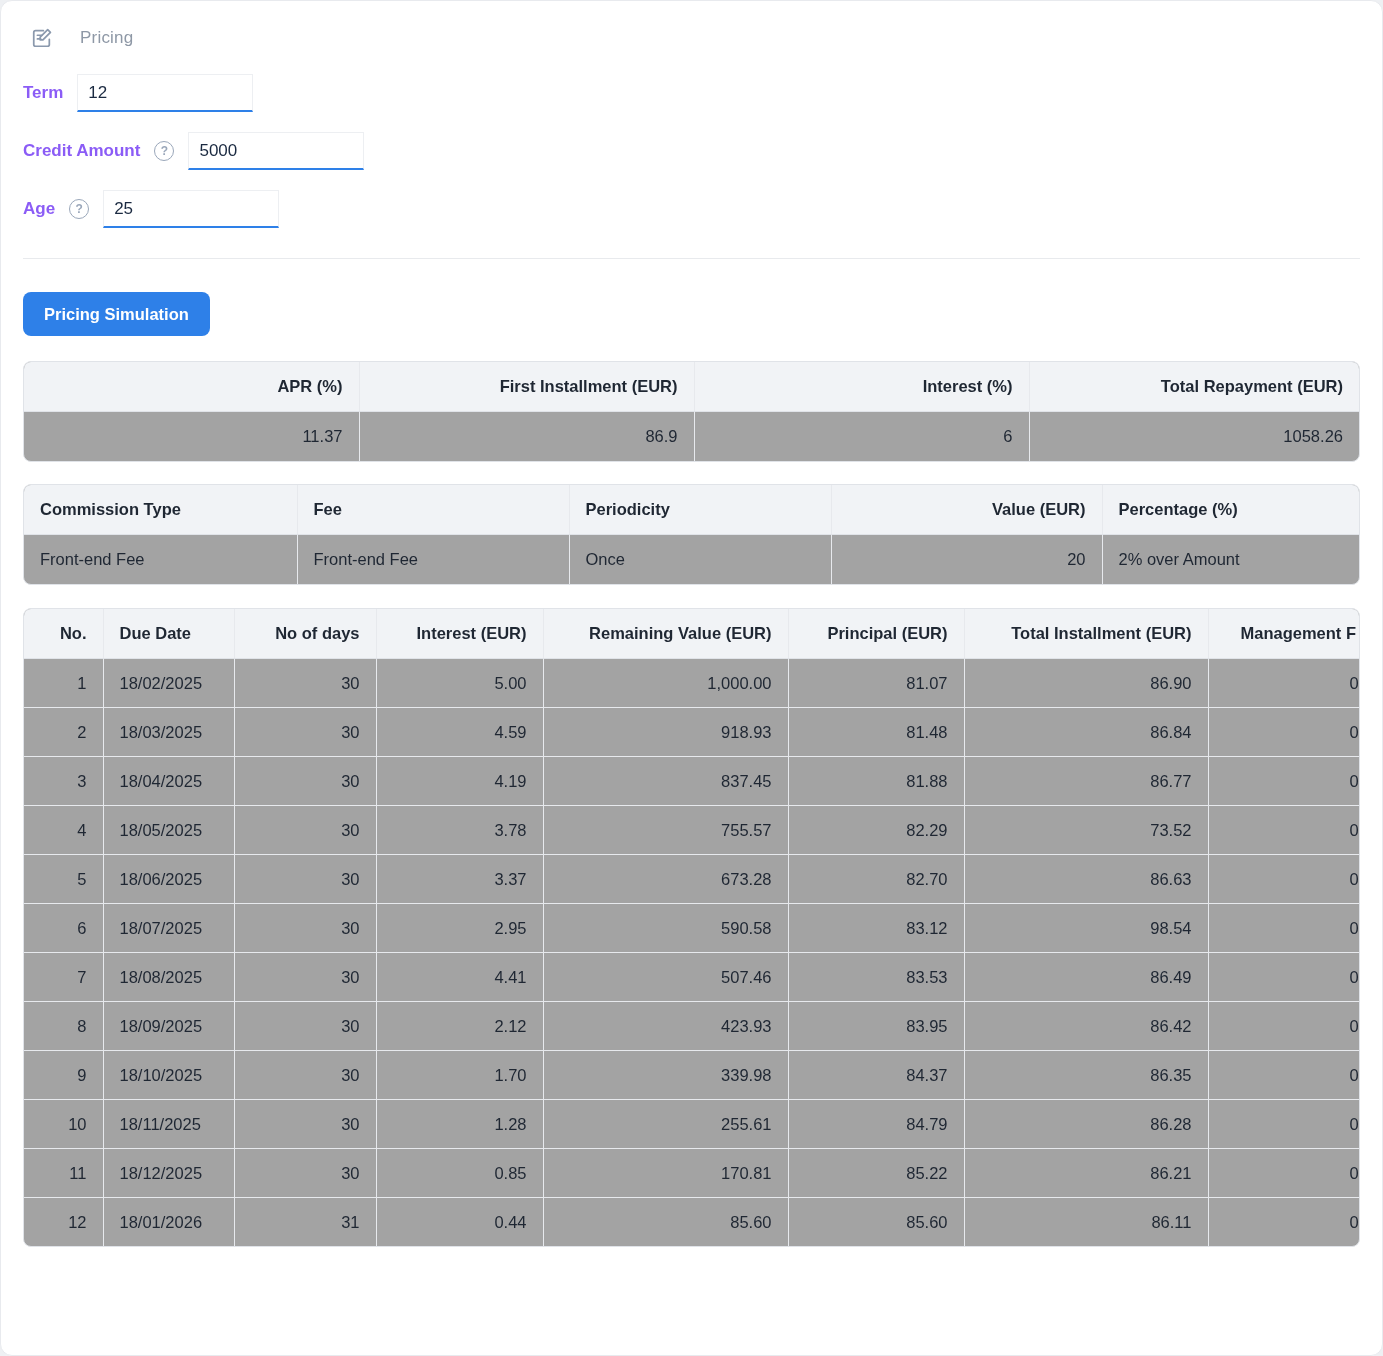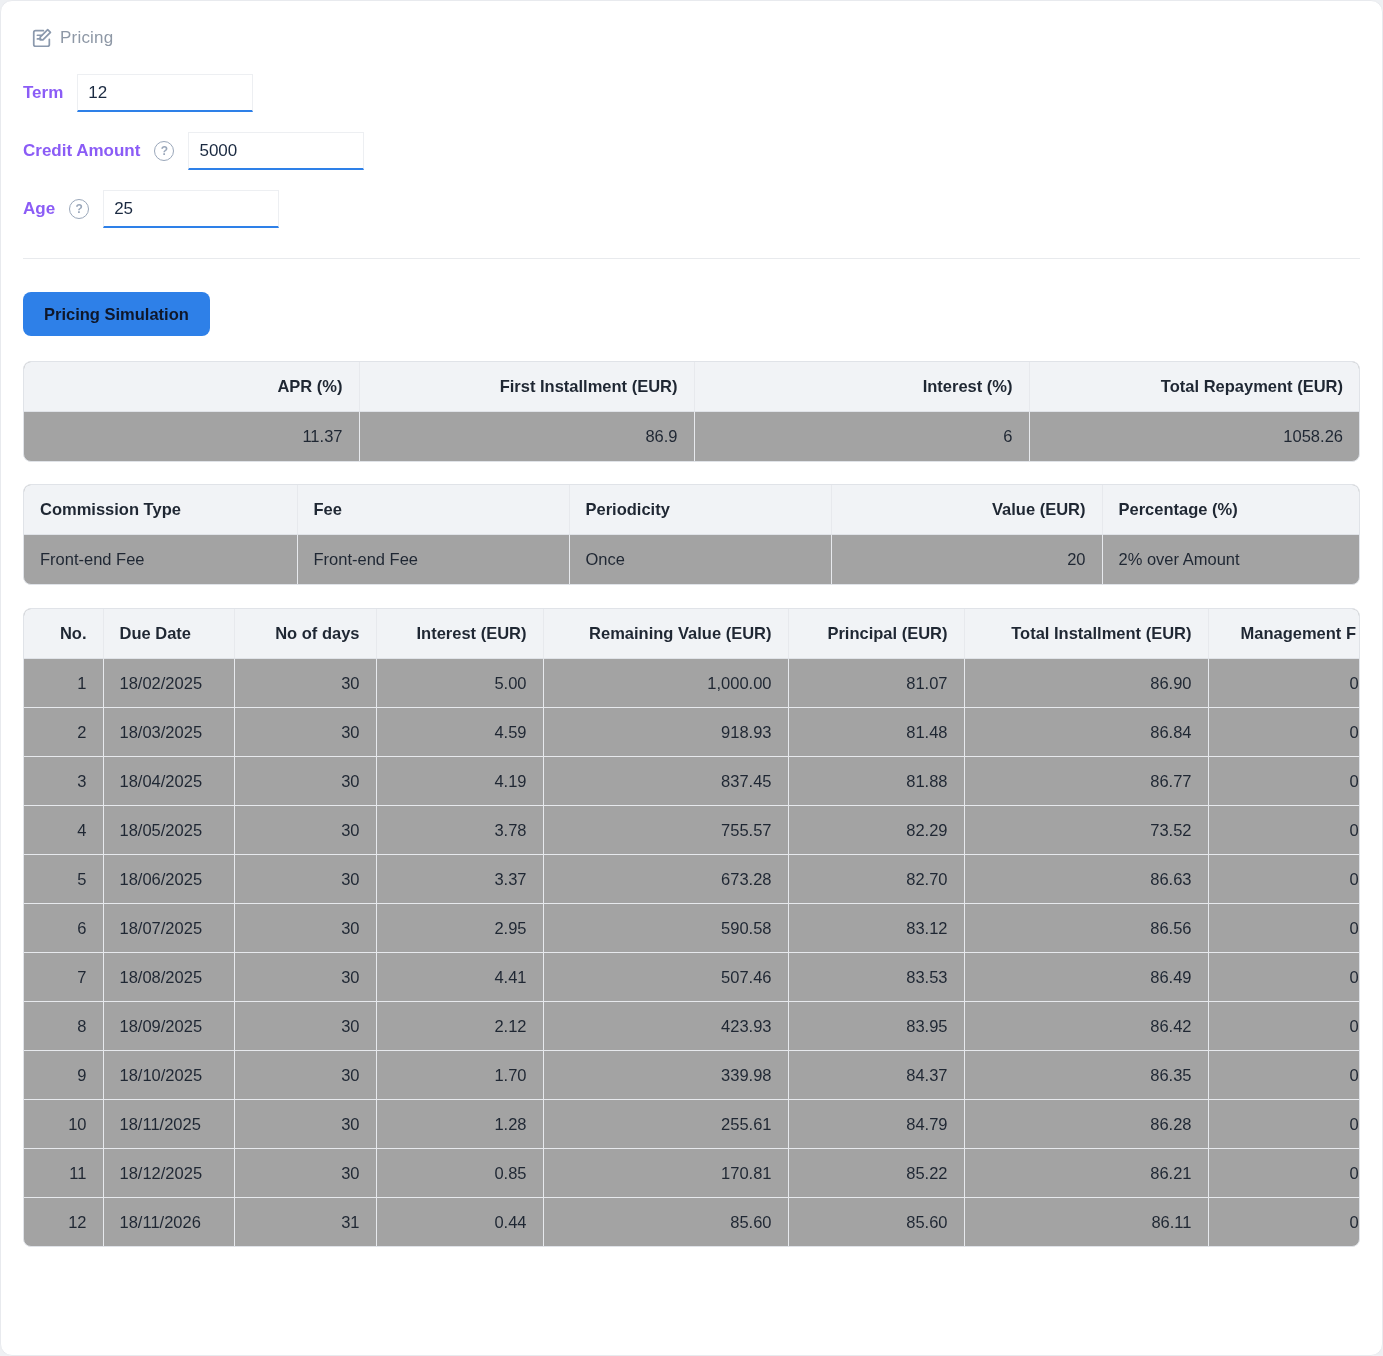--- a/index.html
+++ b/index.html
@@ -3,41 +3,41 @@
 <meta charset="utf-8">
 <style>
   html, body { margin: 0; padding: 0; background: #eef0f3; }
   body { font-family: "Liberation Sans", sans-serif; }
   .card {
     width: 1383px; height: 1356px; box-sizing: border-box;
     background: #ffffff; border: 1px solid #e8eaee; border-radius: 12px;
     padding: 22px 22px 20px 22px; overflow: hidden;
   }
   
-  .title-row { display: flex; align-items: center; gap: 7px; margin: 4px 0 24px 8px; }
+  .title-row { display: flex; align-items: center; gap: 27px; margin: 4px 0 24px 8px; }
   .title-row svg { display: block; }
   .page-title { font-size: 17px; color: #8e98a6; letter-spacing: .2px; }
   
   .field-row { display: flex; align-items: center; gap: 14px; margin-bottom: 18px; height: 40px; }
   .field-label { font-size: 17px; font-weight: 700; color: #8b5cf6; }
   .help-icon {
     width: 20px; height: 20px; border: 1.6px solid #9aa7ba; border-radius: 50%;
     color: #9aa7ba; font-size: 12px; font-weight: 700; display: inline-flex;
     align-items: center; justify-content: center; box-sizing: border-box; cursor: default;
   }
   .text-input {
     width: 176px; height: 38px; box-sizing: border-box;
     border: 1px solid #edeff2; border-bottom: 2px solid #2e80e8;
     font-family: "Liberation Sans", sans-serif; font-size: 17px; color: #1b2a41;
     padding: 0 10px; outline: none; background: #fff;
   }
   .divider { border-top: 1px solid #e8eaed; margin: 29px 0 0 0; }
   
   .primary-btn {
-    margin-top: 33px; background: #2e80e8; color: #0f172a; border: none;
+    margin-top: 33px; background: #2e80e8; color: #ffffff; border: none;
     border-radius: 8px; font-family: "Liberation Sans", sans-serif;
     font-size: 16.5px; font-weight: 700; padding: 0 21px; height: 44px; cursor: pointer;
   }
   
   .tbl-wrap {
     border: 1px solid #e0e3e8; border-radius: 8px; overflow: hidden; background: #a3a3a3;
     width: 1337px; box-sizing: border-box;
   }
   table { border-collapse: collapse; table-layout: fixed; }
   th, td {
@@ -236,21 +236,21 @@
             <td>86.63</td>
             <td>0.</td>
           </tr>
           <tr>
             <td>6</td>
             <td>18/07/2025</td>
             <td>30</td>
             <td>2.95</td>
             <td>590.58</td>
             <td>83.12</td>
-            <td>86.56</td>
+            <td>98.54</td>
             <td>0.</td>
           </tr>
           <tr>
             <td>7</td>
             <td>18/08/2025</td>
             <td>30</td>
             <td>4.41</td>
             <td>507.46</td>
             <td>83.53</td>
             <td>86.49</td>
@@ -291,21 +291,21 @@
             <td>18/12/2025</td>
             <td>30</td>
             <td>0.85</td>
             <td>170.81</td>
             <td>85.22</td>
             <td>86.21</td>
             <td>0.</td>
           </tr>
           <tr>
             <td>12</td>
-            <td>18/11/2026</td>
+            <td>18/01/2026</td>
             <td>31</td>
             <td>0.44</td>
             <td>85.60</td>
             <td>85.60</td>
             <td>86.11</td>
             <td>0.</td>
           </tr>
         </tbody>
     </table>
   </div>

